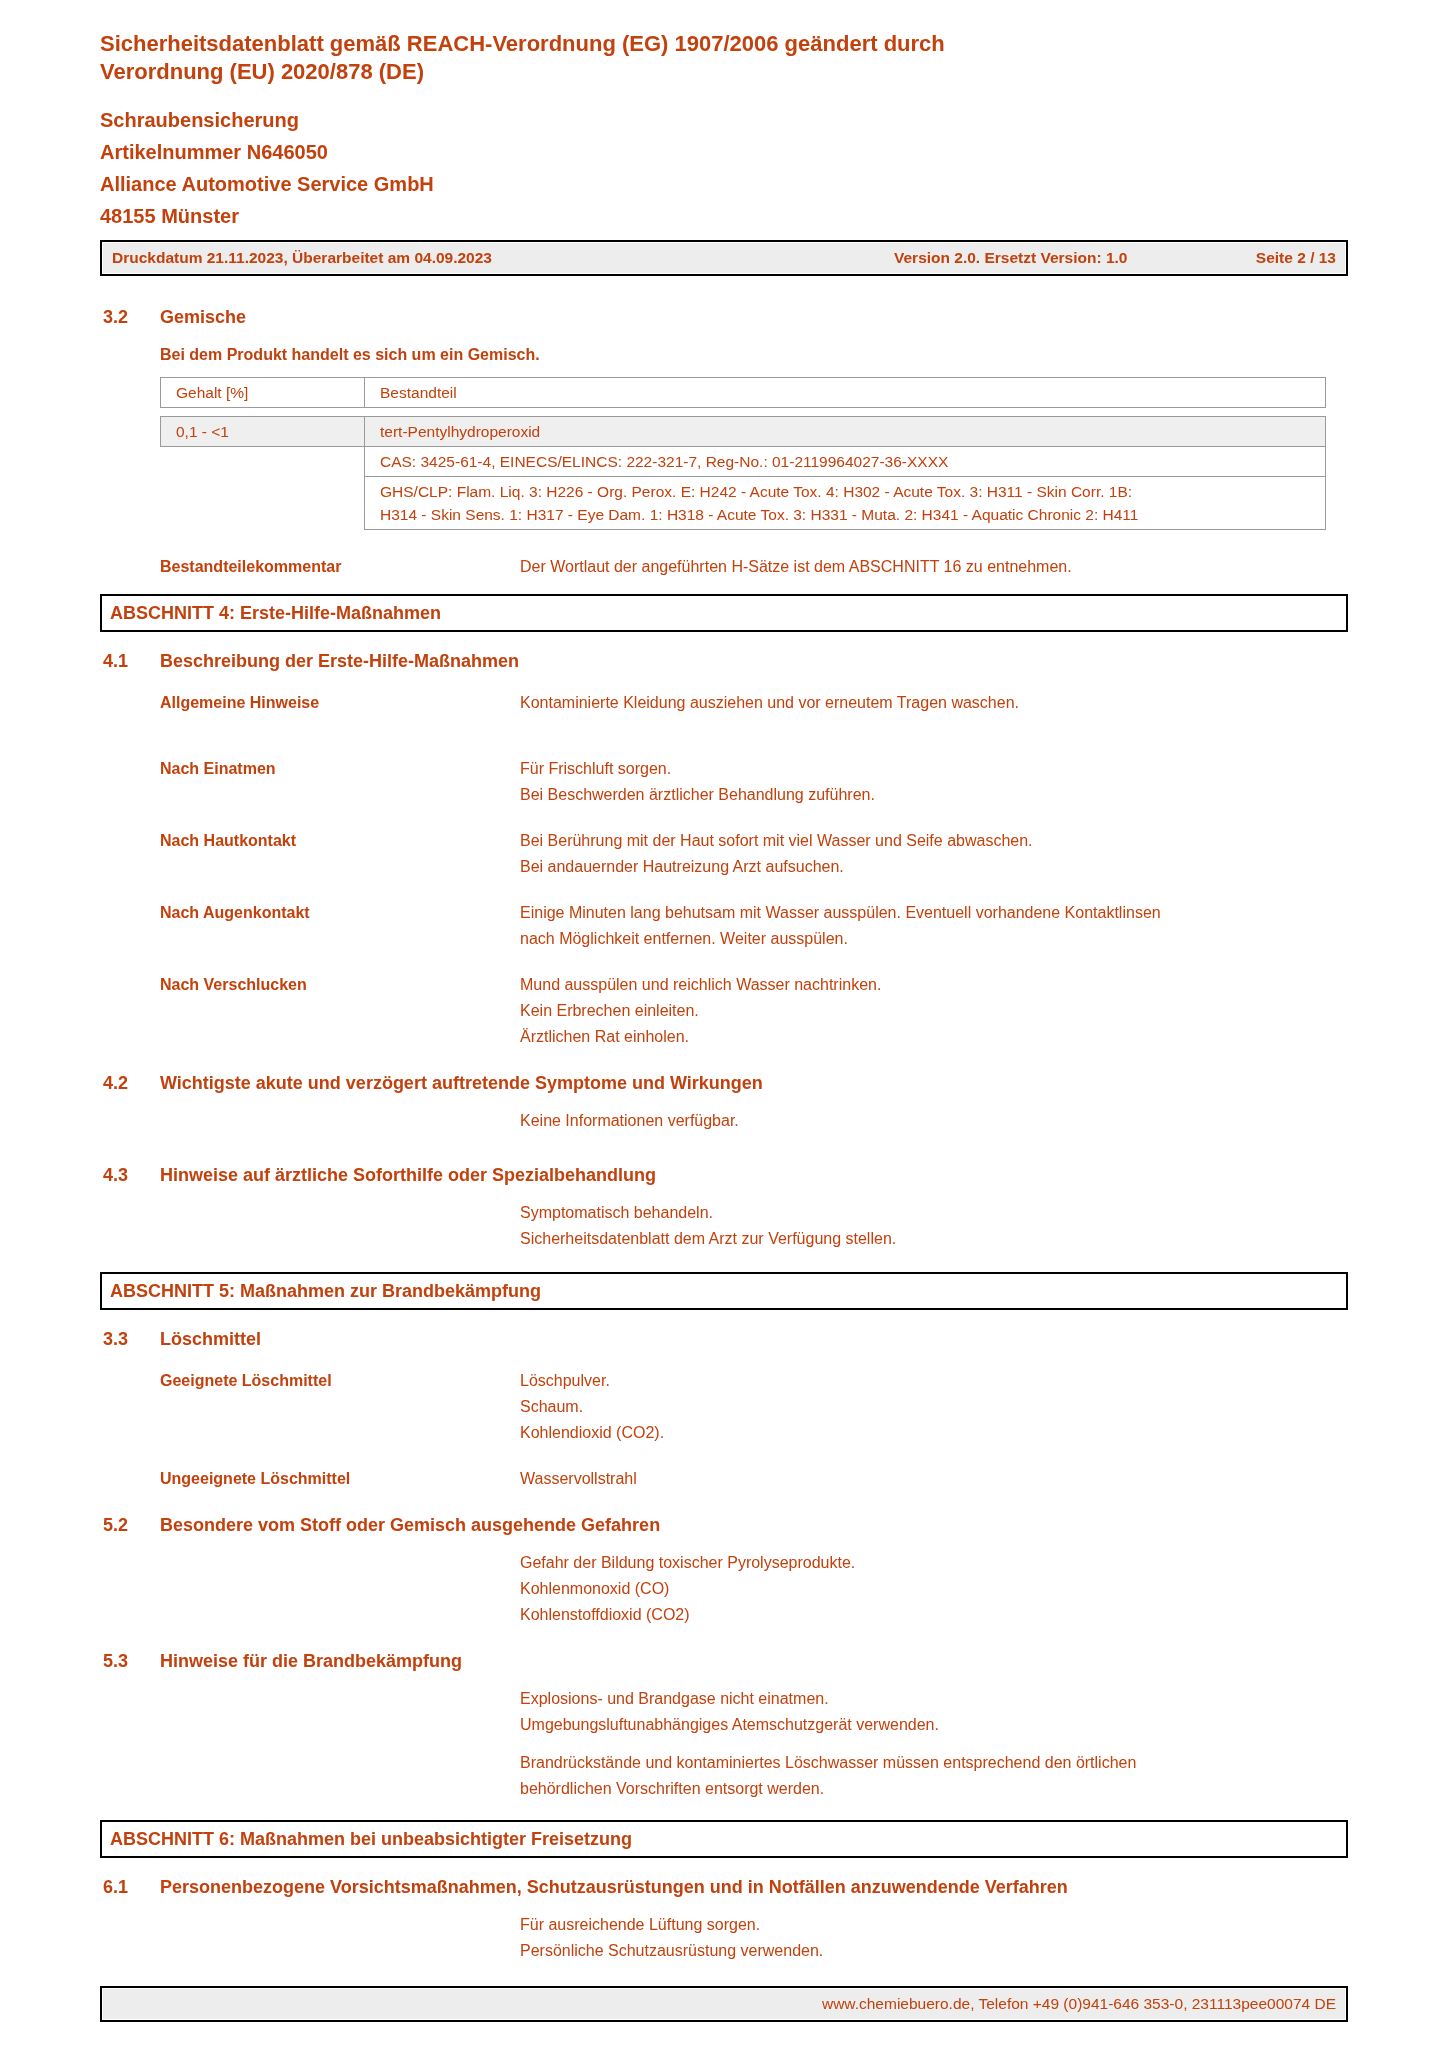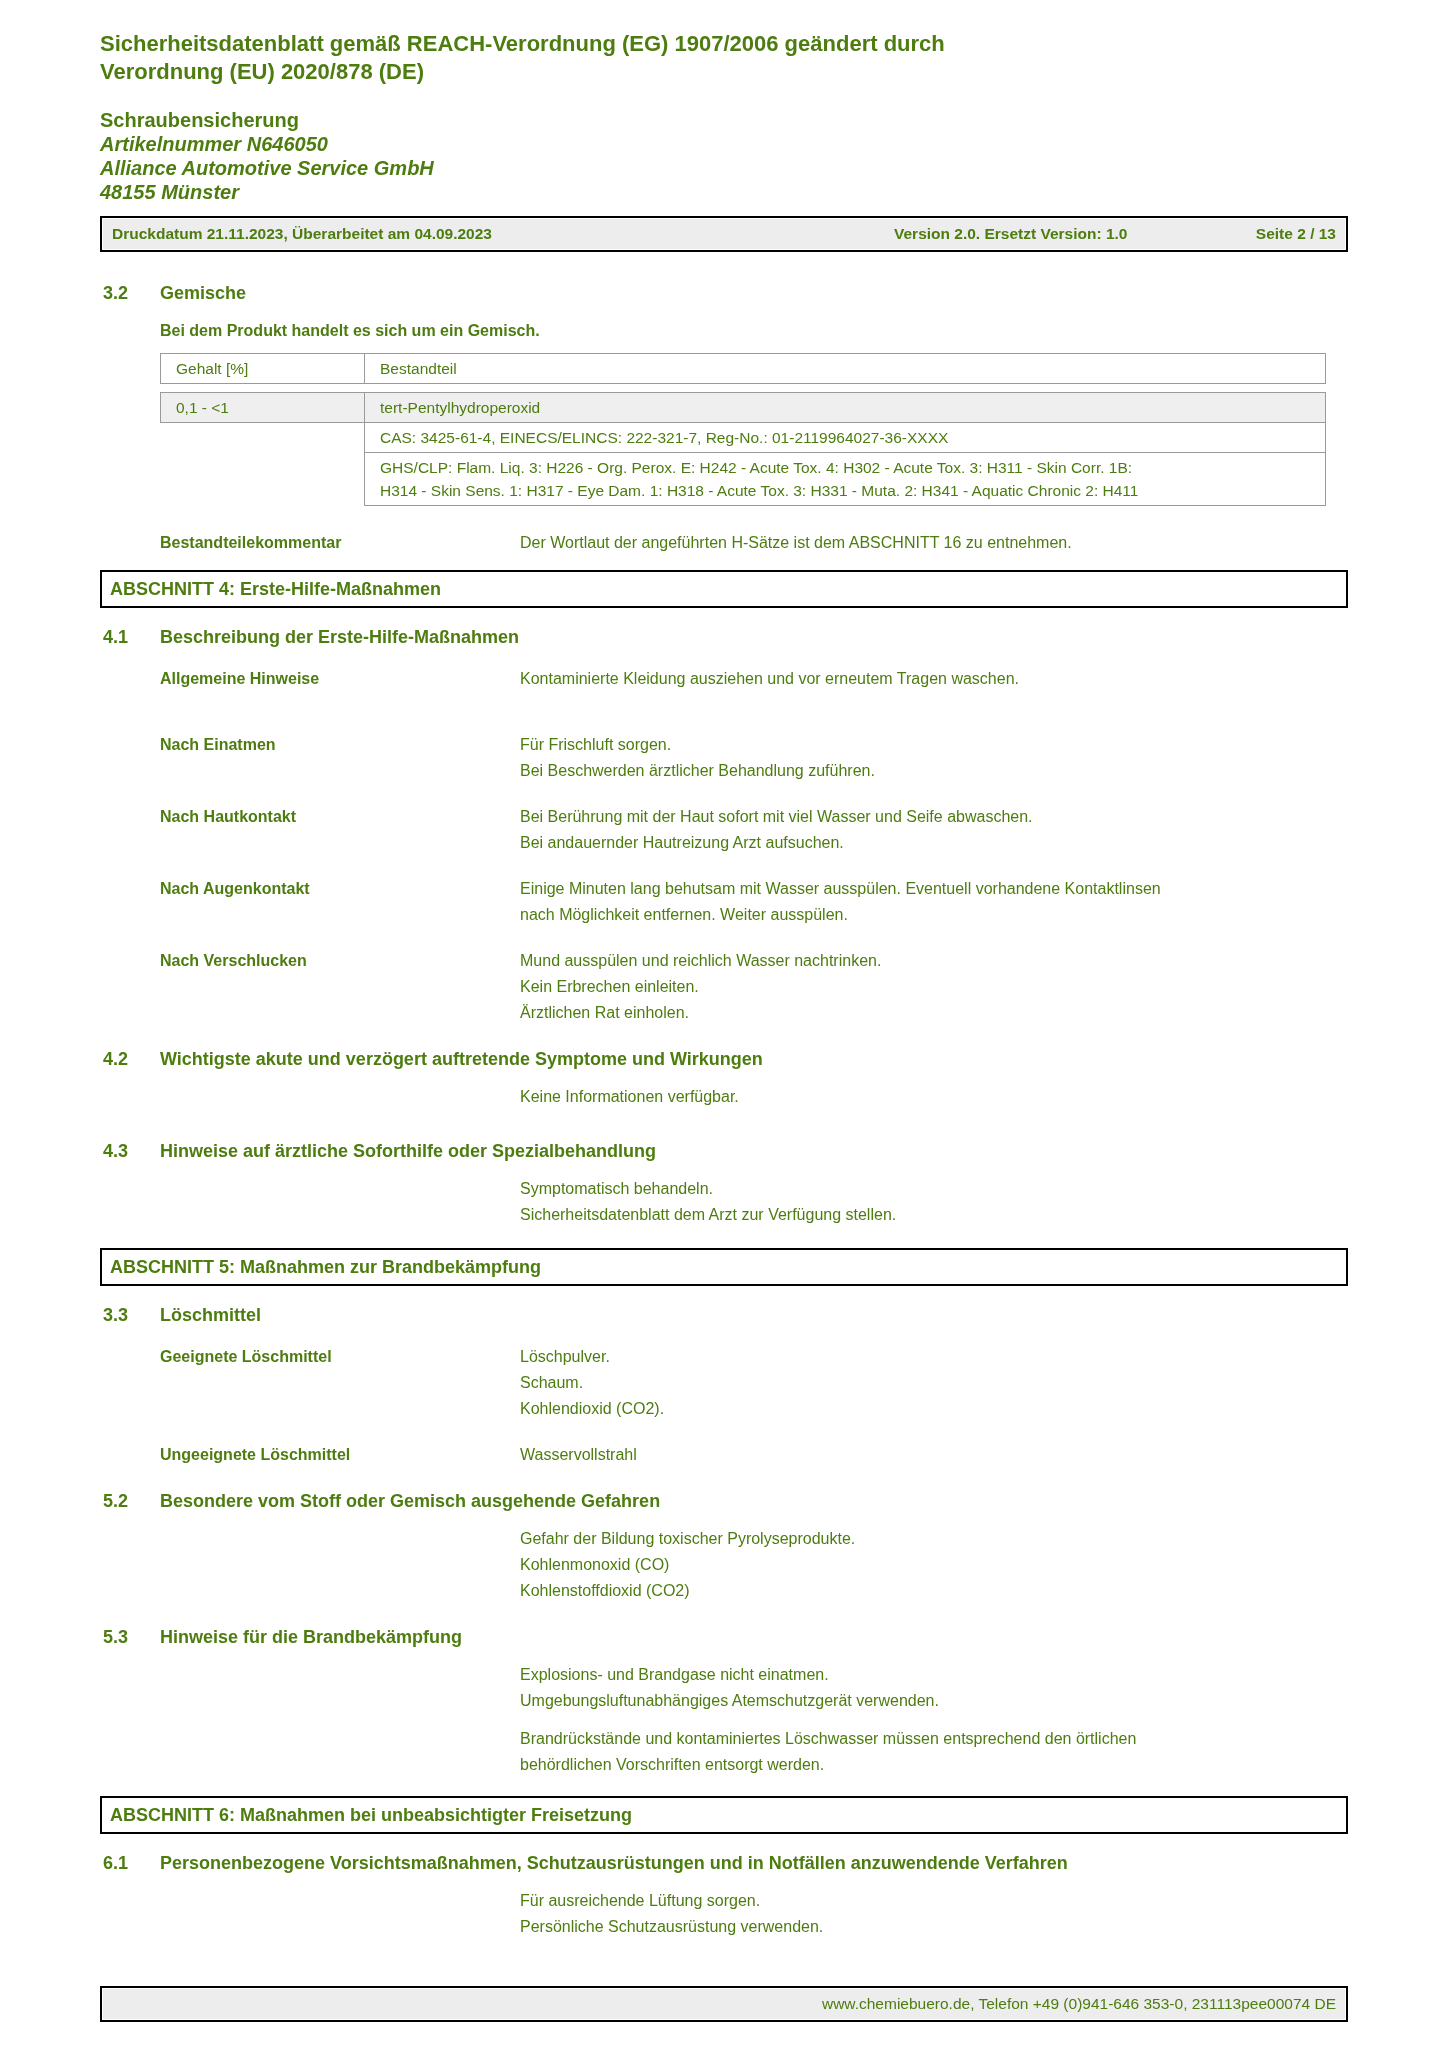--- a/index.html
+++ b/index.html
@@ -1,29 +1,29 @@
 <!DOCTYPE html>
 <html lang="de"><head>
 <meta charset="utf-8">
 <style>
   html,body{margin:0;padding:0;background:#ffffff;}
   .page{
     position:relative;
     width:1445px;height:2045px;
     background:#ffffff;
     font-family:"Liberation Sans","DejaVu Sans",sans-serif;
-    color:#4d7c0f;
+    color:#c2410c;
     box-sizing:border-box;
     padding:30px 97px 0 100px;
     overflow:hidden;
   }
   
   .doc-title{font-size:22px;font-weight:bold;line-height:28px;white-space:nowrap;}
   .doc-sub{font-size:20px;font-weight:bold;line-height:24px;white-space:nowrap;}
-  .mt22{margin-top:22px;} .mt8{font-style:italic;}
+  .mt22{margin-top:22px;} .mt8{margin-top:8px;}
   
   .info-bar{
     border:2px solid #000;
     background:#ededed;
     box-shadow:inset 0 0 0 1px #fff;
     font-size:15.5px;
     line-height:22px;
     padding:5px 10px;
     display:flex;
     align-items:center;

